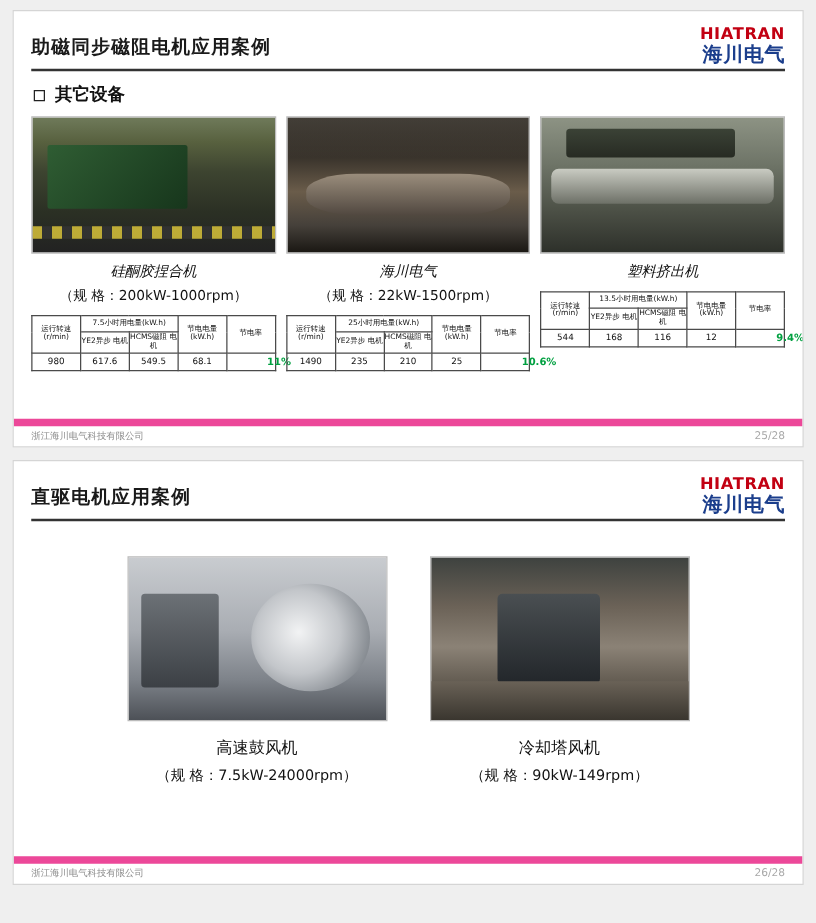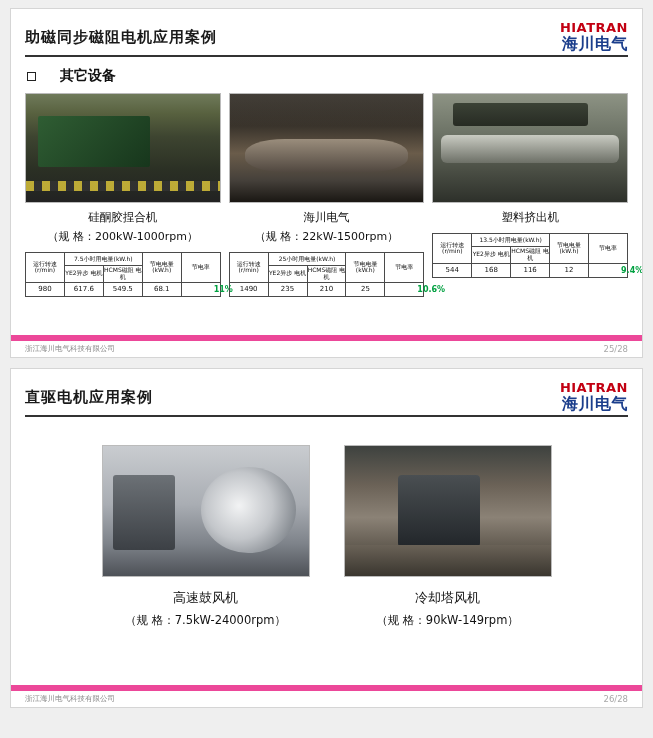--- a/index.html
+++ b/index.html
@@ -61,21 +61,21 @@
     font-size: 16px;
     margin-top: 2px;
     letter-spacing: 0.5px;
   }
 
   
   .section-heading {
     margin: 10px 16px 4px 16px;
     display: flex;
     align-items: center;
-    gap: 24px;
+    gap: 8px;
     font-size: 14px;
     font-weight: bold;
     color: #111;
   }
   .sq-bullet {
     width: 9px; height: 9px;
     border: 1.5px solid #222;
     display: inline-block;
   }
 
@@ -93,20 +93,21 @@
     height: 110px;
     border: 1px solid #bbb;
     position: relative;
     overflow: hidden;
   }
   .cap {
     text-align: center;
     font-size: 11.5px;
     color: #111;
     margin-top: 7px;
+    font-style: italic;
   }
   .cap2 {
     text-align: center;
     font-size: 11px;
     color: #111;
     margin-top: 4px;
   }
 
   table.data {
     border-collapse: collapse;

